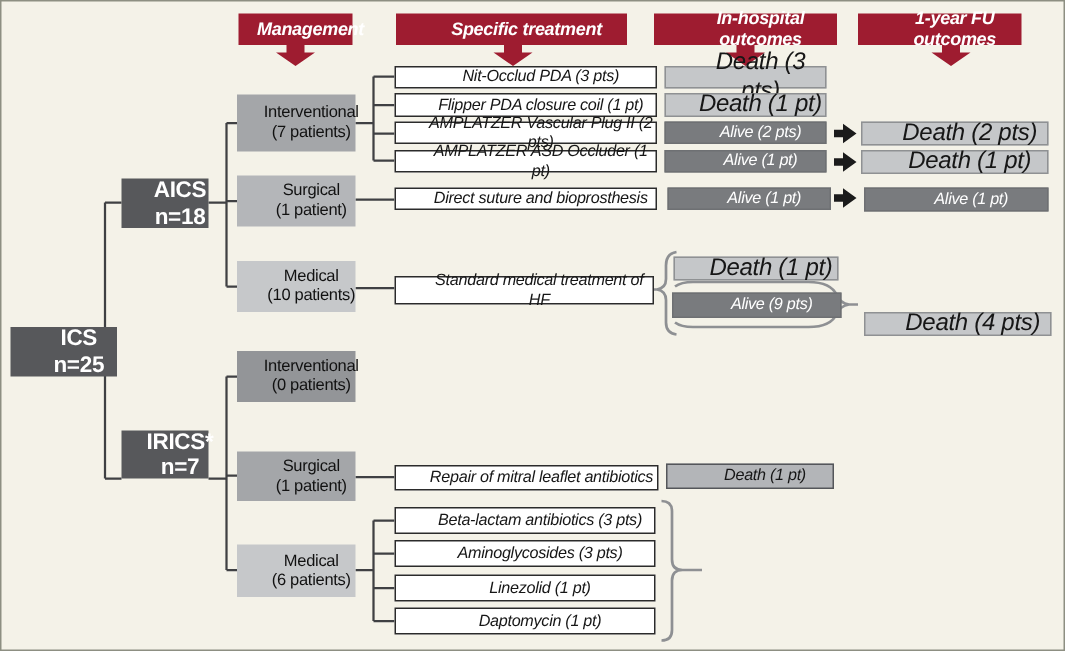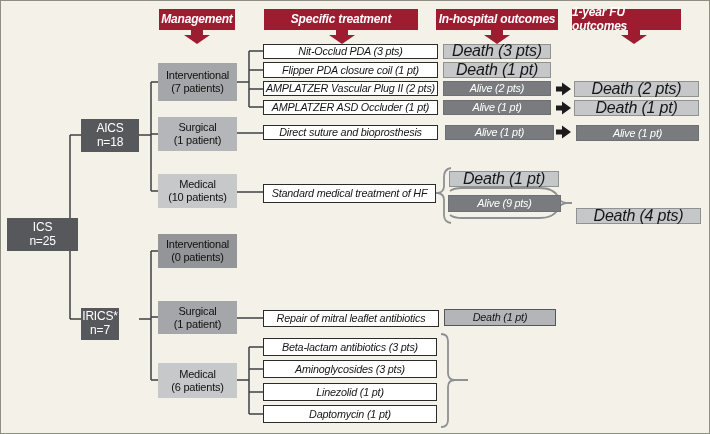--- a/index.html
+++ b/index.html
@@ -11,29 +11,29 @@
     box-sizing:border-box;
     font-family:"Liberation Sans", sans-serif;
     color:#161616;
     overflow:hidden;
   }
   .figure *{box-sizing:border-box;}
   svg.wires{position:absolute;left:0;top:0;width:710px;height:434px;}
   .node{
     position:absolute;
     display:flex;flex-direction:column;align-items:center;justify-content:center;
-    text-align:left;letter-spacing:-0.2px;line-height:1.15;
+    text-align:center;letter-spacing:-0.2px;line-height:1.15;padding-left:20px;
   }
   .hdr{
     background:#9e1c30;color:#ffffff;
     font-style:italic;font-weight:bold;font-size:12px;
   }
   .rootbox{
     background:#57585b;color:#ffffff;
-    font-size:12px;font-weight:400;
+    font-size:15px;font-weight:700;
   }
   .mgmt{font-size:11px;color:#111;}
   .m0{background:#939598;}
   .m1{background:#a4a6a9;}
   .m2{background:#b4b6b9;}
   .m3{background:#c6c8ca;}
   .treat{
     background:#ffffff;border:1px solid #2b2b2b;
     font-style:italic;font-size:10.8px;
   }
@@ -94,21 +94,21 @@
   <div class="node hdr" style="left:571px;top:8px;width:109px;height:21px">1-year FU outcomes</div>
 
   <div class="node rootbox" style="left:6px;top:217px;width:71px;height:33px">
     <span>ICS</span>
     <span>n=25</span>
   </div>
   <div class="node rootbox" style="left:80px;top:118px;width:58px;height:33px">
     <span>AICS</span>
     <span>n=18</span>
   </div>
-  <div class="node rootbox" style="left:80px;top:307px;width:38px;height:32px">
+  <div class="node rootbox" style="left:80px;top:286px;width:58px;height:32px">
     <span>IRICS*</span>
     <span>n=7</span>
   </div>
 
   <div class="node mgmt m1" style="left:157px;top:62px;width:79px;height:38px">
     <span>Interventional</span>
     <span>(7 patients)</span>
   </div>
   <div class="node mgmt m2" style="left:157px;top:116px;width:79px;height:34px">
     <span>Surgical</span>

